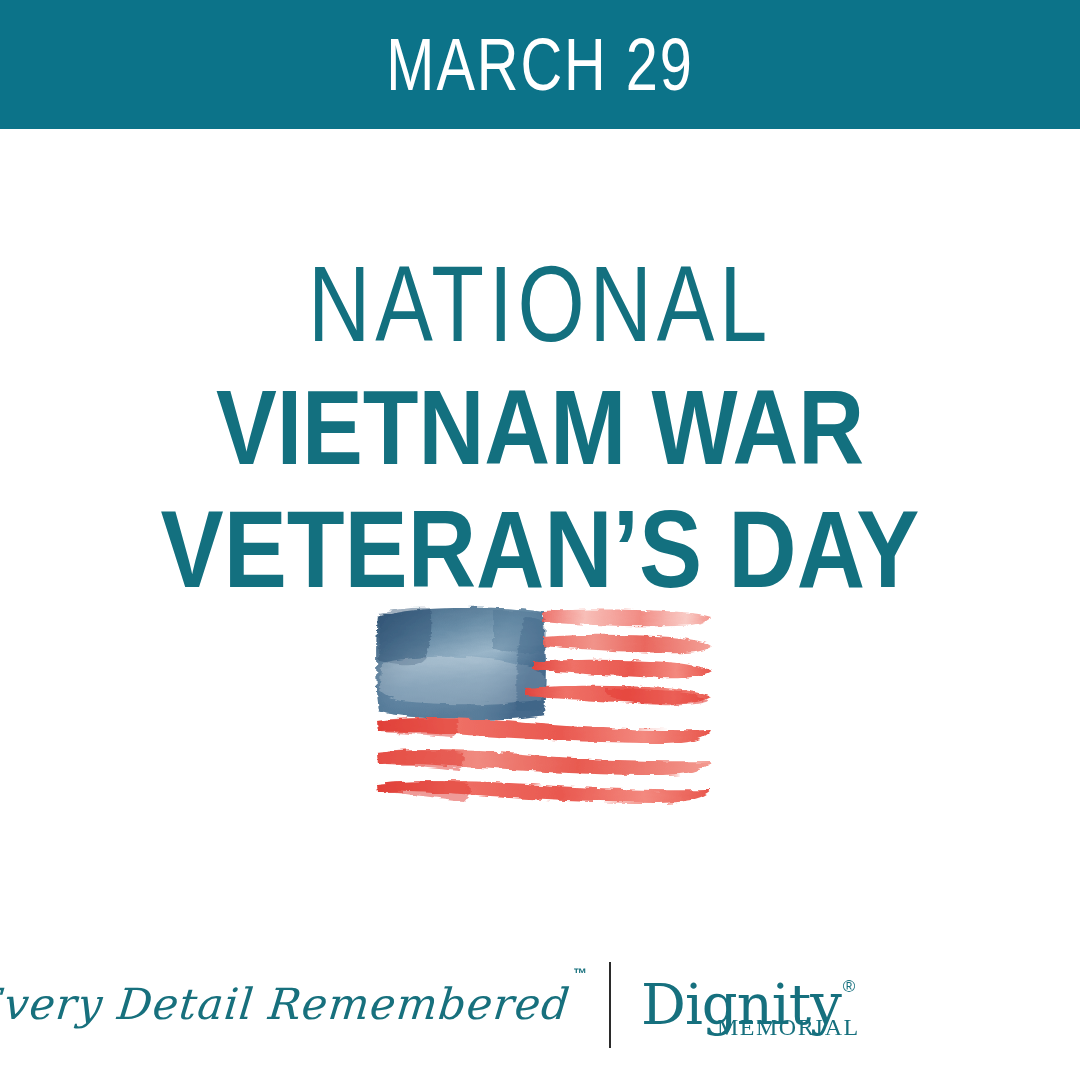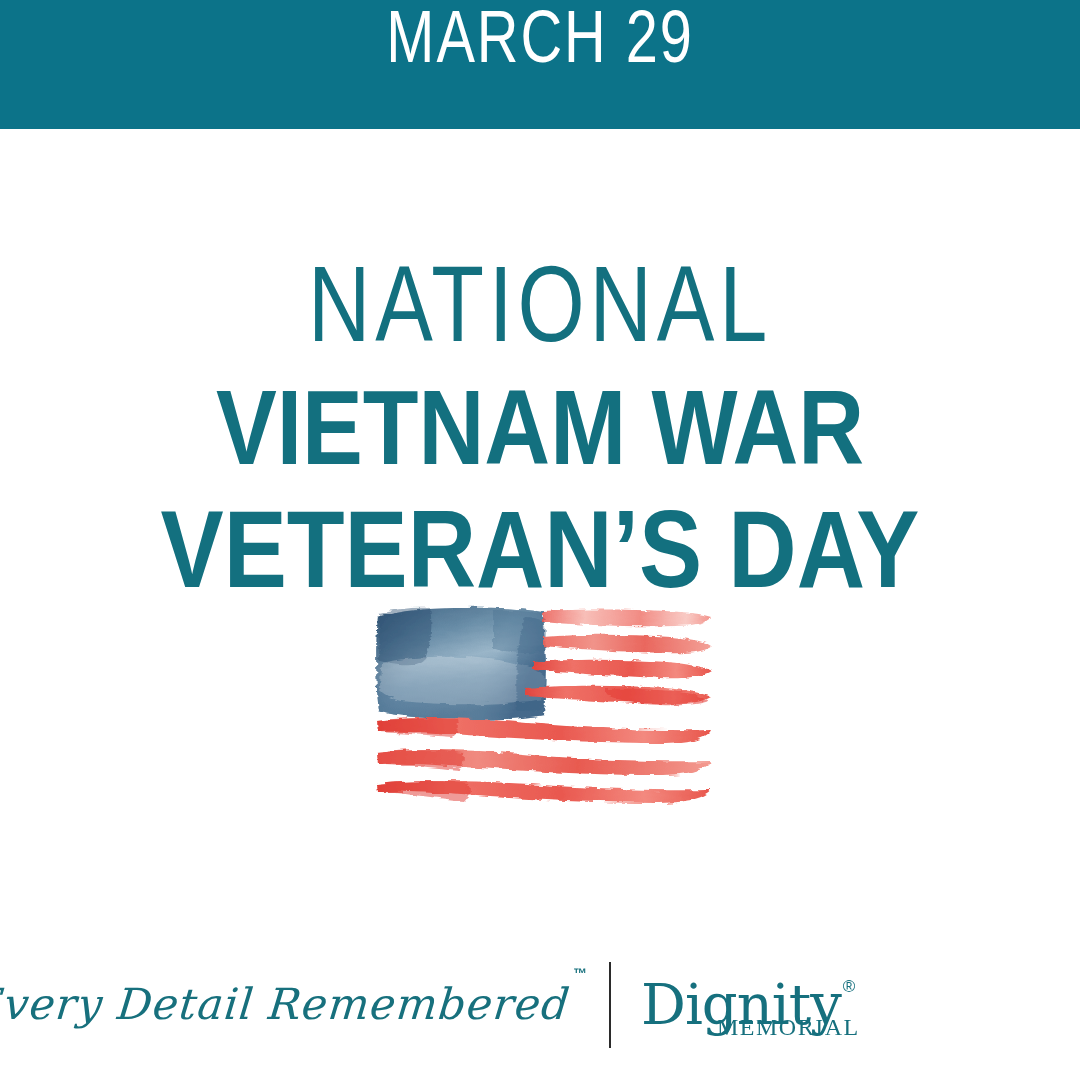--- a/index.html
+++ b/index.html
@@ -17,20 +17,21 @@
     overflow:hidden;
   }
 
   
   .banner {
     position:absolute;
     left:0; top:0;
     width:1080px; height:129px;
     background:#0c7389;
     display:flex;
+    align-items:center;
     justify-content:center;
   }
   .banner-text {
     color:#ffffff;
     font-family:"Liberation Sans Narrow","Liberation Sans", sans-serif;
     font-size:74px;
     font-weight:400;
     letter-spacing:2.5px;
     line-height:1;
     transform:scaleX(0.78);

